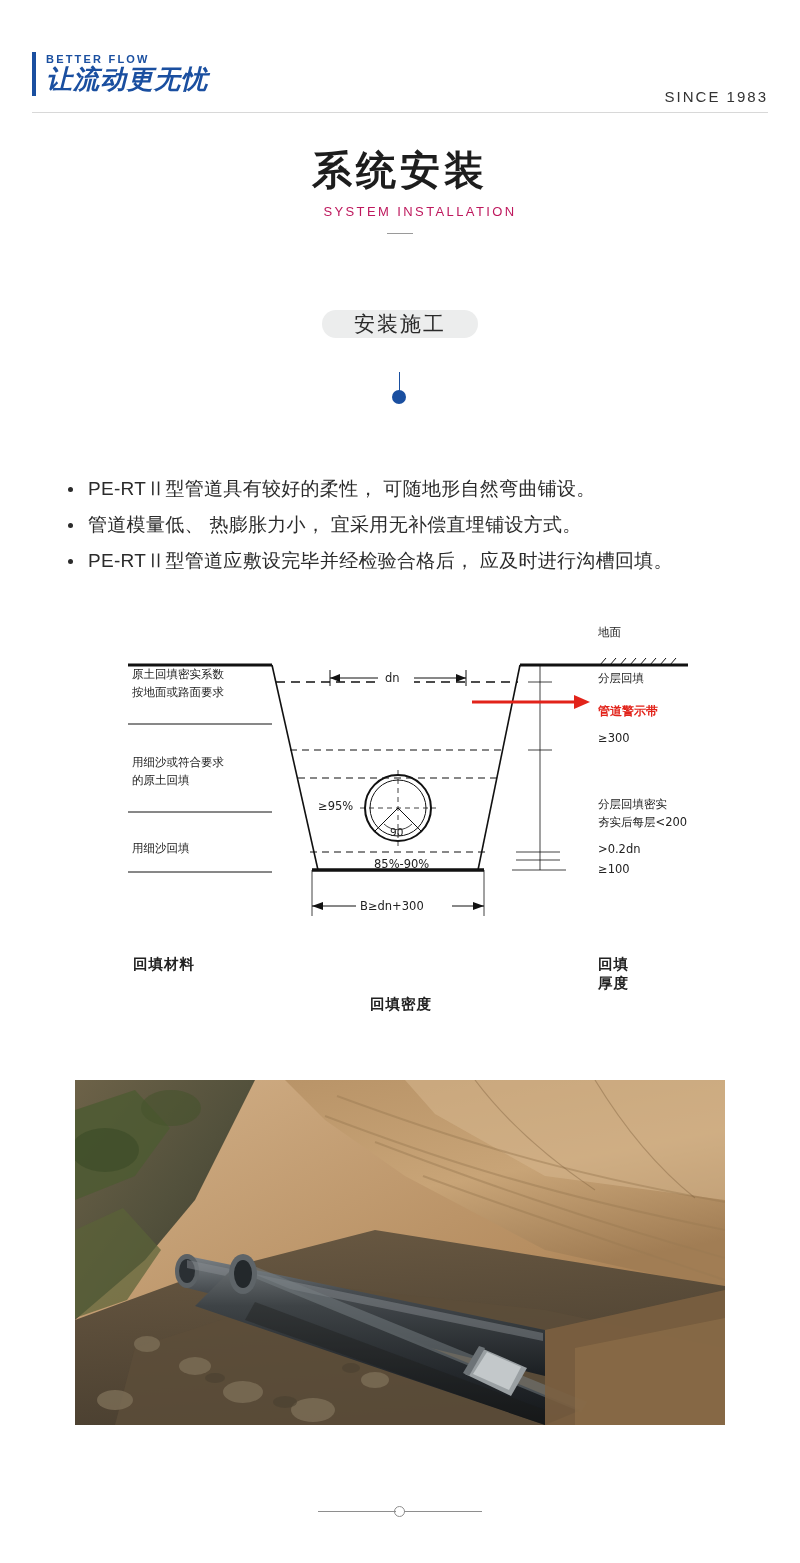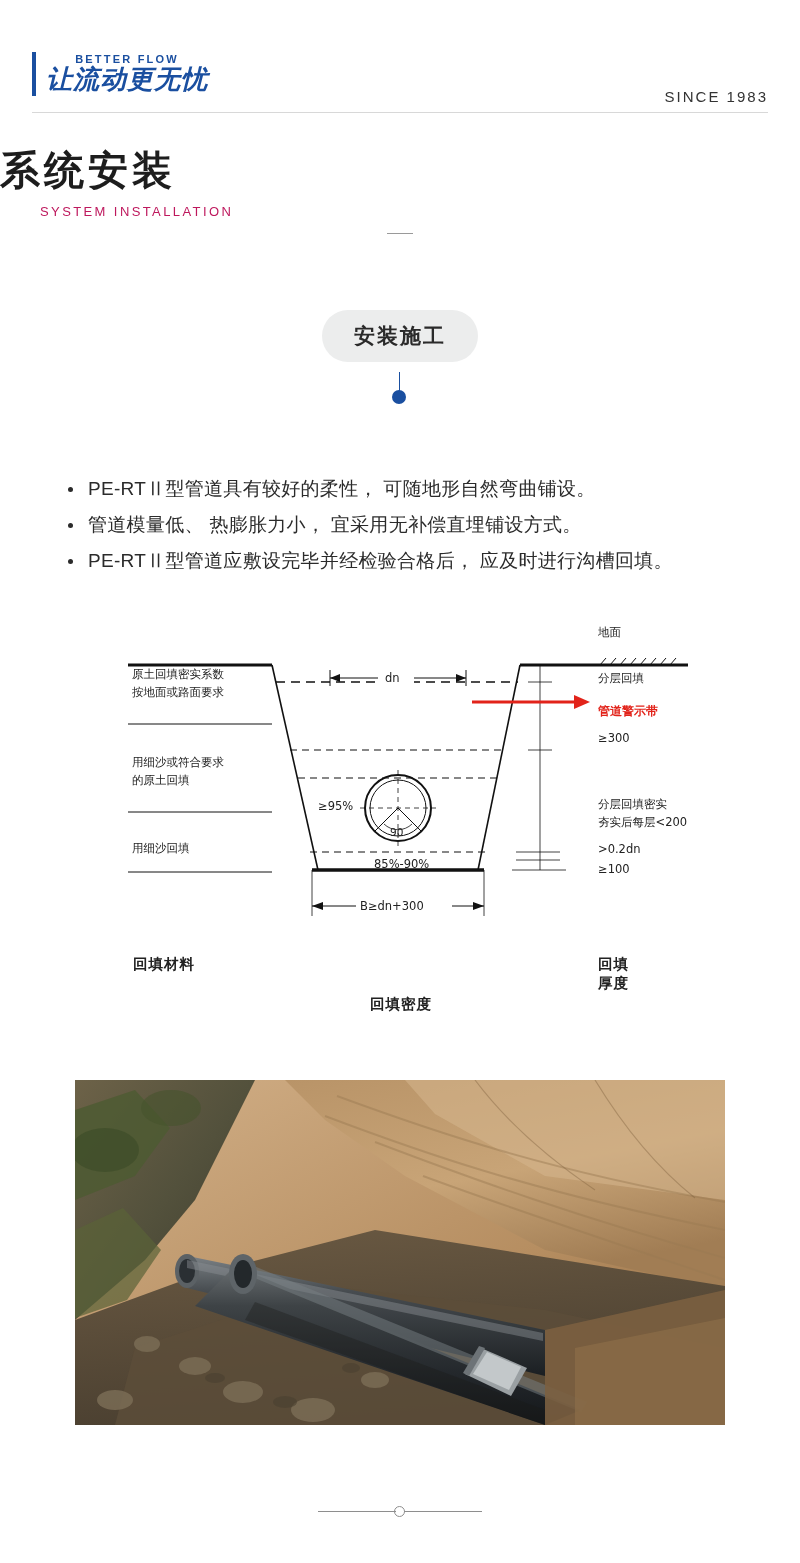--- a/index.html
+++ b/index.html
@@ -22,21 +22,20 @@
     top: 0; left: 0;
     width: 800px;
     height: 120px;
   }
   .logo-block {
     position: absolute;
     left: 32px;
     top: 52px;
     padding-left: 10px;
     border-left: 4px solid #1a4fa0;
-    text-align: center;
   }
   .logo-en {
     font-size: 11px;
     letter-spacing: 2.2px;
     color: #1a4fa0;
     font-weight: bold;
     line-height: 14px;
   }
   .logo-cn {
     font-size: 26px;
@@ -63,20 +62,21 @@
     height: 1px;
     background: #d8d8d8;
   }
 
   
   .title-zone {
     position: absolute;
     top: 146px;
     left: 0;
     width: 800px;
+    text-align: center;
   }
   .title-cn {
     font-size: 40px;
     font-weight: bold;
     letter-spacing: 4px;
     color: #1d1d1d;
     line-height: 48px;
     font-family: "DejaVu Sans", sans-serif;
   }
   .title-en {
@@ -94,23 +94,23 @@
   }
 
   
   .pill {
     position: absolute;
     top: 310px;
     left: 50%;
     transform: translateX(-50%);
     background: #eceded;
     border-radius: 28px;
-    padding: 12px 32px;
+    padding: 0 32px;
     font-size: 21px;
-    font-weight: bold;
+    font-weight: normal;
     letter-spacing: 2px;
     color: #2a2a2a;
     font-family: "DejaVu Sans", sans-serif;
   }
   .pill-stem {
     position: absolute;
     top: 372px;
     left: 399px;
     width: 1px;
     height: 22px;

